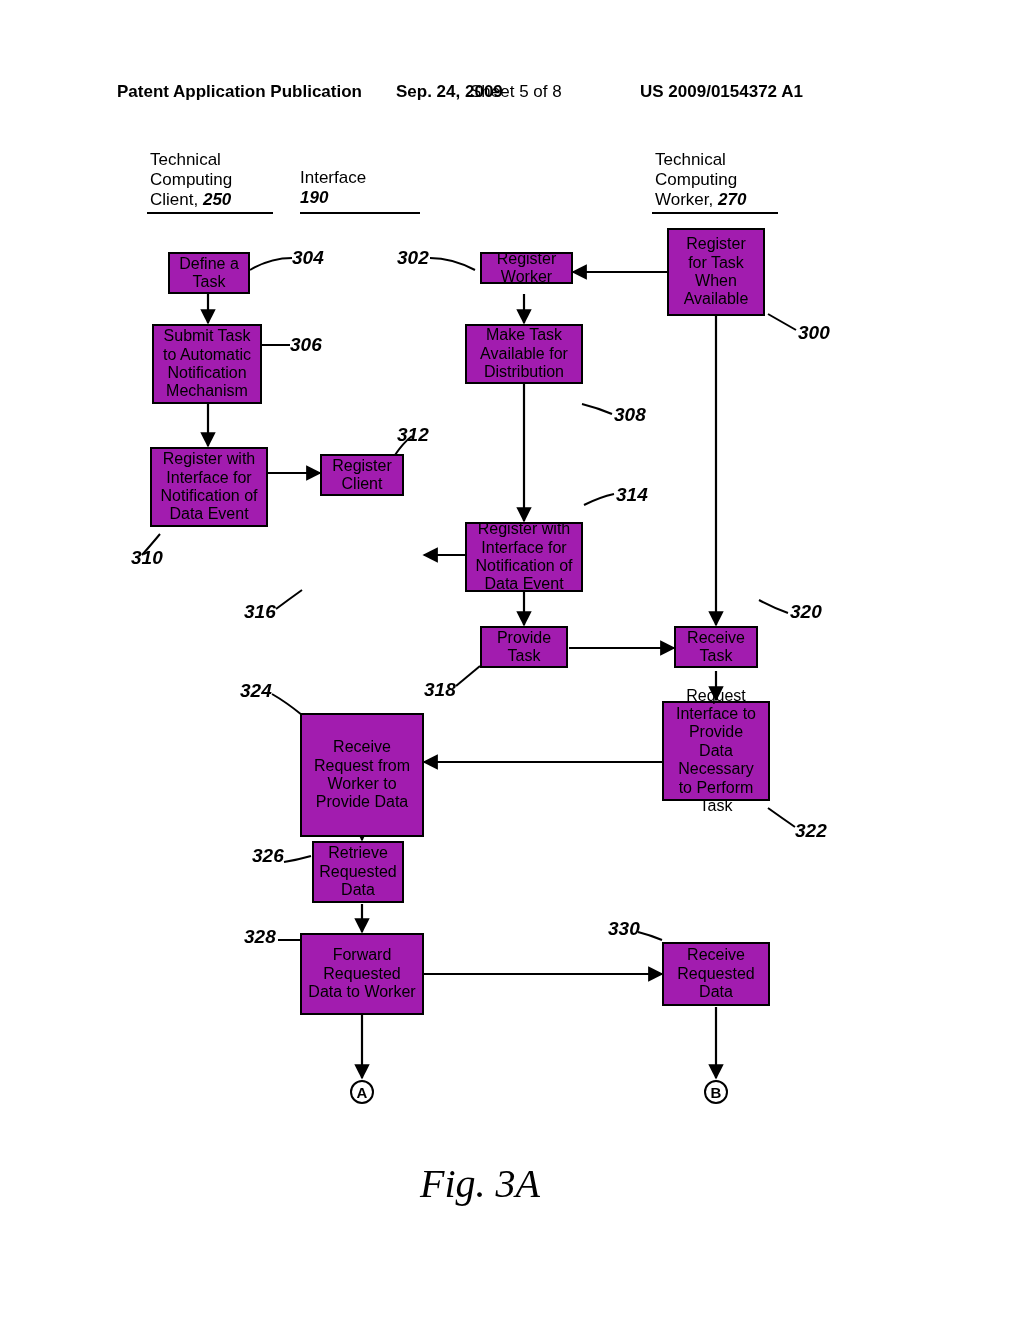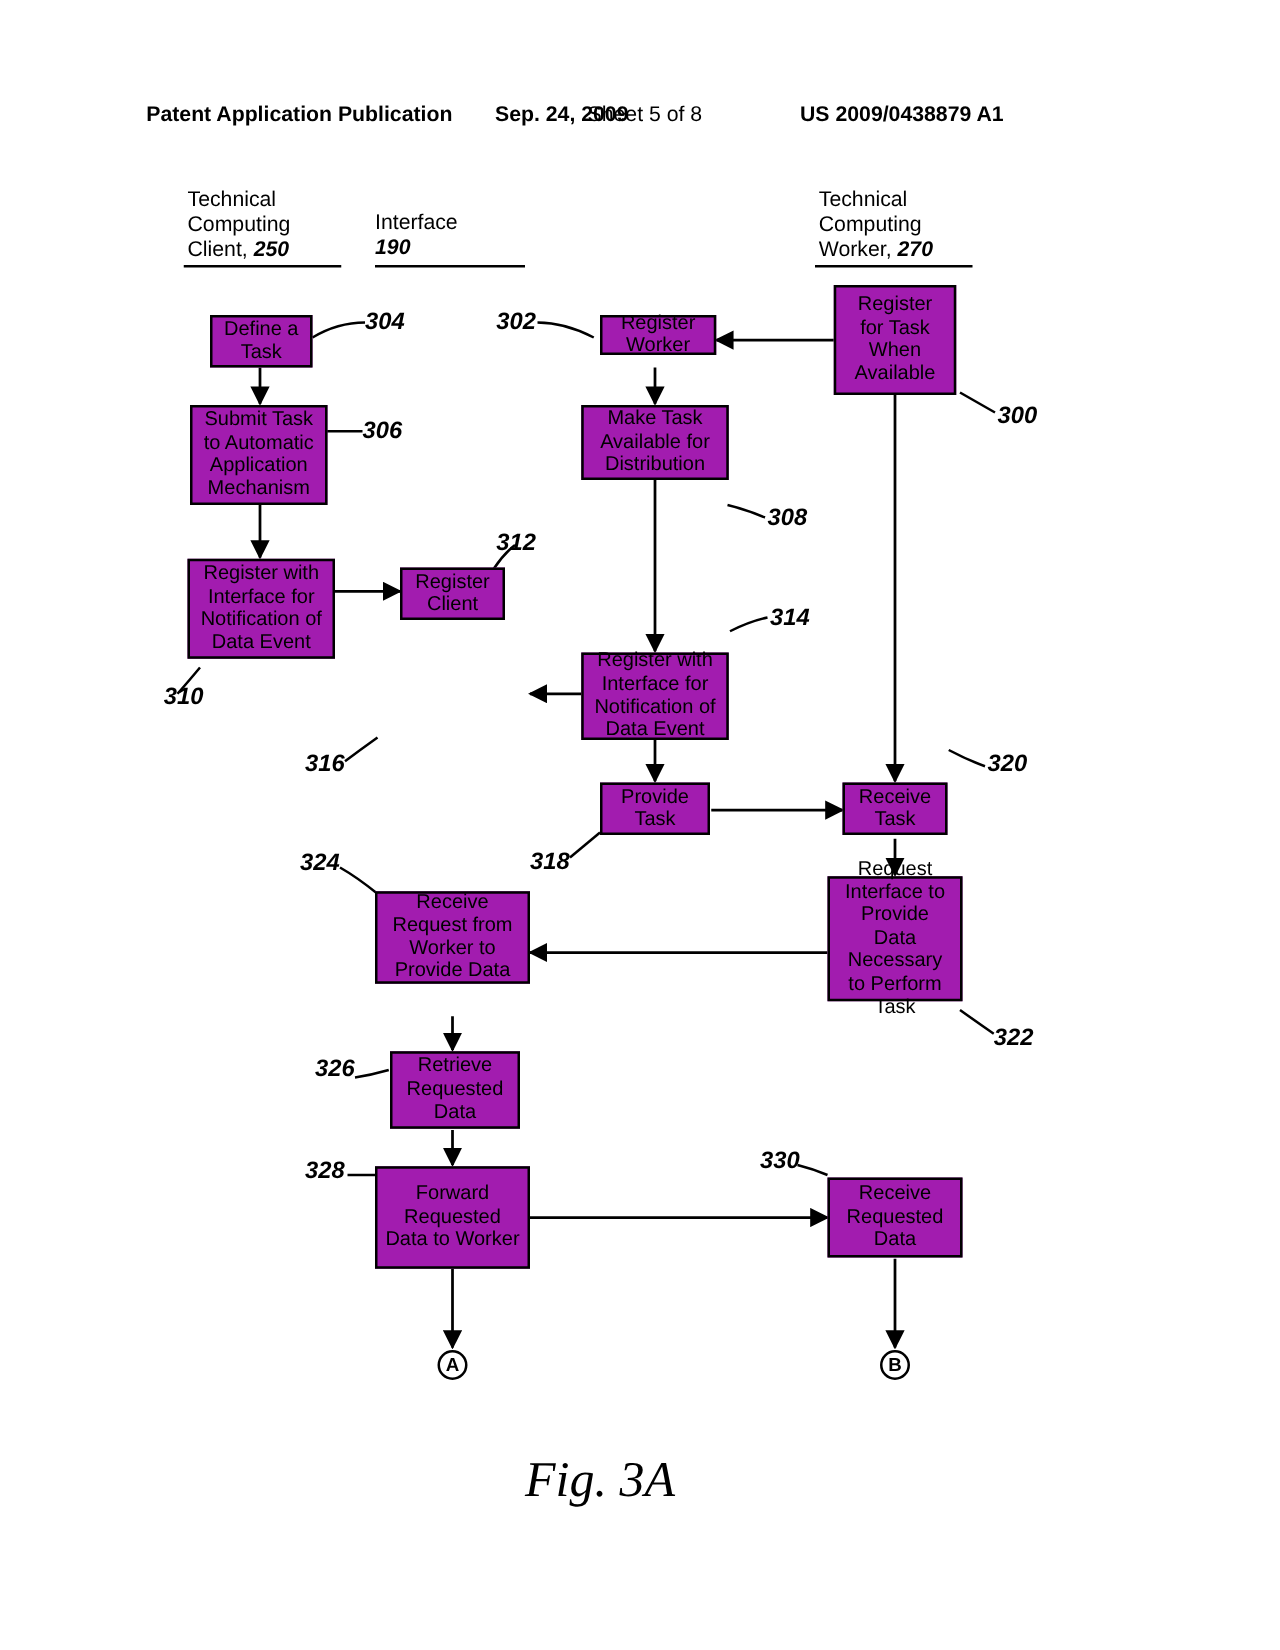--- a/index.html
+++ b/index.html
@@ -96,21 +96,21 @@
 </style>
 </head>
 <body>
 
 <div class="page">
 
   <div class="header">
     <span class="pub">Patent Application Publication</span>
     <span class="date">Sep. 24, 2009</span>
     <span class="sheet">Sheet 5 of 8</span>
-    <span class="num">US 2009/0438879 A1</span>
+    <span class="num">US 2009/0154372 A1</span>
   </div>
 
   <div class="swim-head" style="left:150px; top:150px; width:120px;">
     <span style="white-space:pre-line;">Technical
 Computing
 Client,</span>
     <span class="nm">250</span>
     <div class="underline" style="left:-3px; top:62px; width:126px;"></div>
   </div>
   <div class="swim-head" style="left:300px; top:168px; width:120px;">
@@ -185,30 +185,30 @@
       <path d="M311 856 Q297 860 284 862"></path>
       <path d="M300 940 Q288 940 278 940"></path>
       <path d="M662 940 Q650 935 638 932"></path>
       <path d="M768 314 Q782 322 796 330"></path>
     </g>
   </svg>
 
   <div class="box" style="left:667px; top:228px; width:98px; height:88px;">Register for Task When Available</div>
   <div class="box" style="left:480px; top:252px; width:93px; height:32px;">Register Worker</div>
   <div class="box" style="left:168px; top:252px; width:82px; height:42px;">Define a Task</div>
-  <div class="box" style="left:152px; top:324px; width:110px; height:80px;">Submit Task to Automatic Application Mechanism</div>
+  <div class="box" style="left:152px; top:324px; width:110px; height:80px;">Submit Task to Automatic Notification Mechanism</div>
   <div class="box" style="left:465px; top:324px; width:118px; height:60px;">Make Task Available for Distribution</div>
   <div class="box" style="left:150px; top:447px; width:118px; height:80px;">Register with Interface for Notification of Data Event</div>
   <div class="box" style="left:320px; top:454px; width:84px; height:42px;">Register Client</div>
   <div class="box" style="left:465px; top:522px; width:118px; height:70px;">Register with Interface for Notification of Data Event</div>
   <div class="box" style="left:480px; top:626px; width:88px; height:42px;">Provide Task</div>
   <div class="box" style="left:674px; top:626px; width:84px; height:42px;">Receive Task</div>
   <div class="box" style="left:662px; top:701px; width:108px; height:100px;">Request Interface to Provide Data Necessary to Perform Task</div>
-  <div class="box" style="left:300px; top:713px; width:124px; height:74px;">Receive Request from Worker to Provide Data</div>
-  <div class="box" style="left:312px; top:841px; width:104px; height:62px;">Retrieve Requested Data</div>
+  <div class="box" style="left:300px; top:713px; width:124px; height:124px;">Receive Request from Worker to Provide Data</div>
+  <div class="box" style="left:312px; top:841px; width:92px; height:62px;">Retrieve Requested Data</div>
   <div class="box" style="left:300px; top:933px; width:124px; height:82px;">Forward Requested Data to Worker</div>
   <div class="box" style="left:662px; top:942px; width:108px; height:64px;">Receive Requested Data</div>
 
   <div class="reflab" style="left:292px; top:247px;">304</div>
   <div class="reflab" style="left:397px; top:247px;">302</div>
   <div class="reflab" style="left:290px; top:334px;">306</div>
   <div class="reflab" style="left:614px; top:404px;">308</div>
   <div class="reflab" style="left:131px; top:547px;">310</div>
   <div class="reflab" style="left:397px; top:424px;">312</div>
   <div class="reflab" style="left:616px; top:484px;">314</div>

